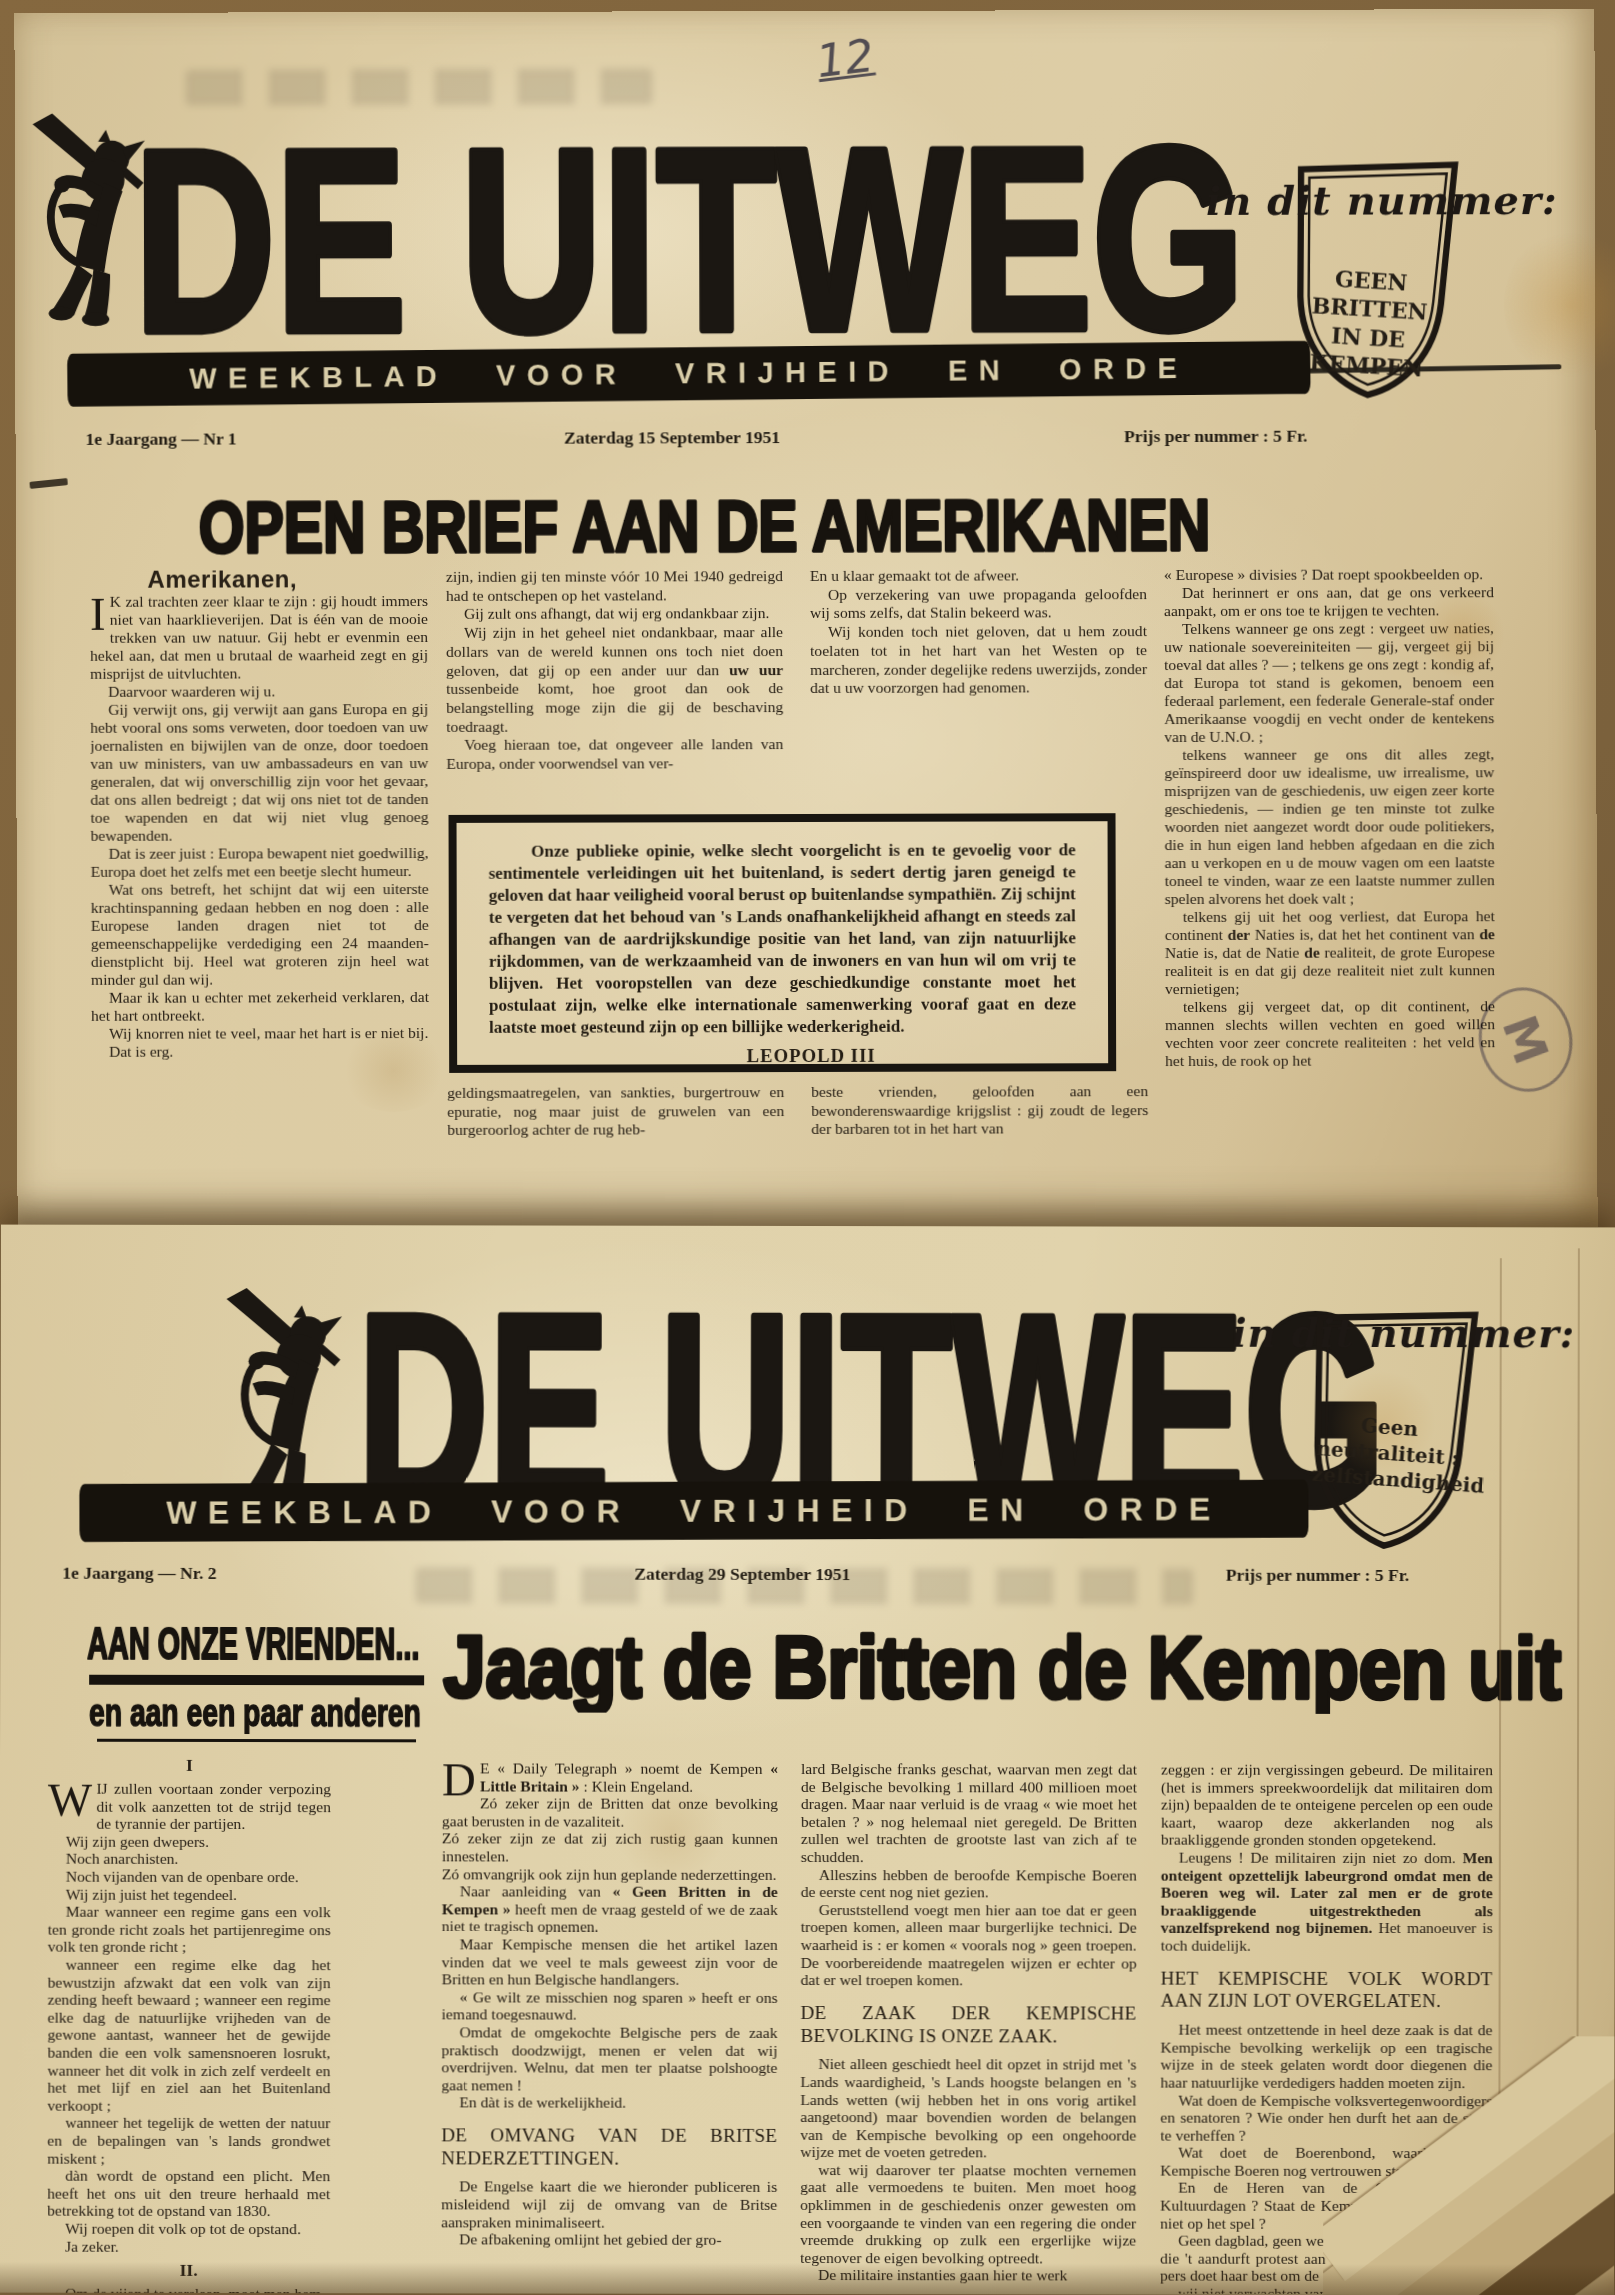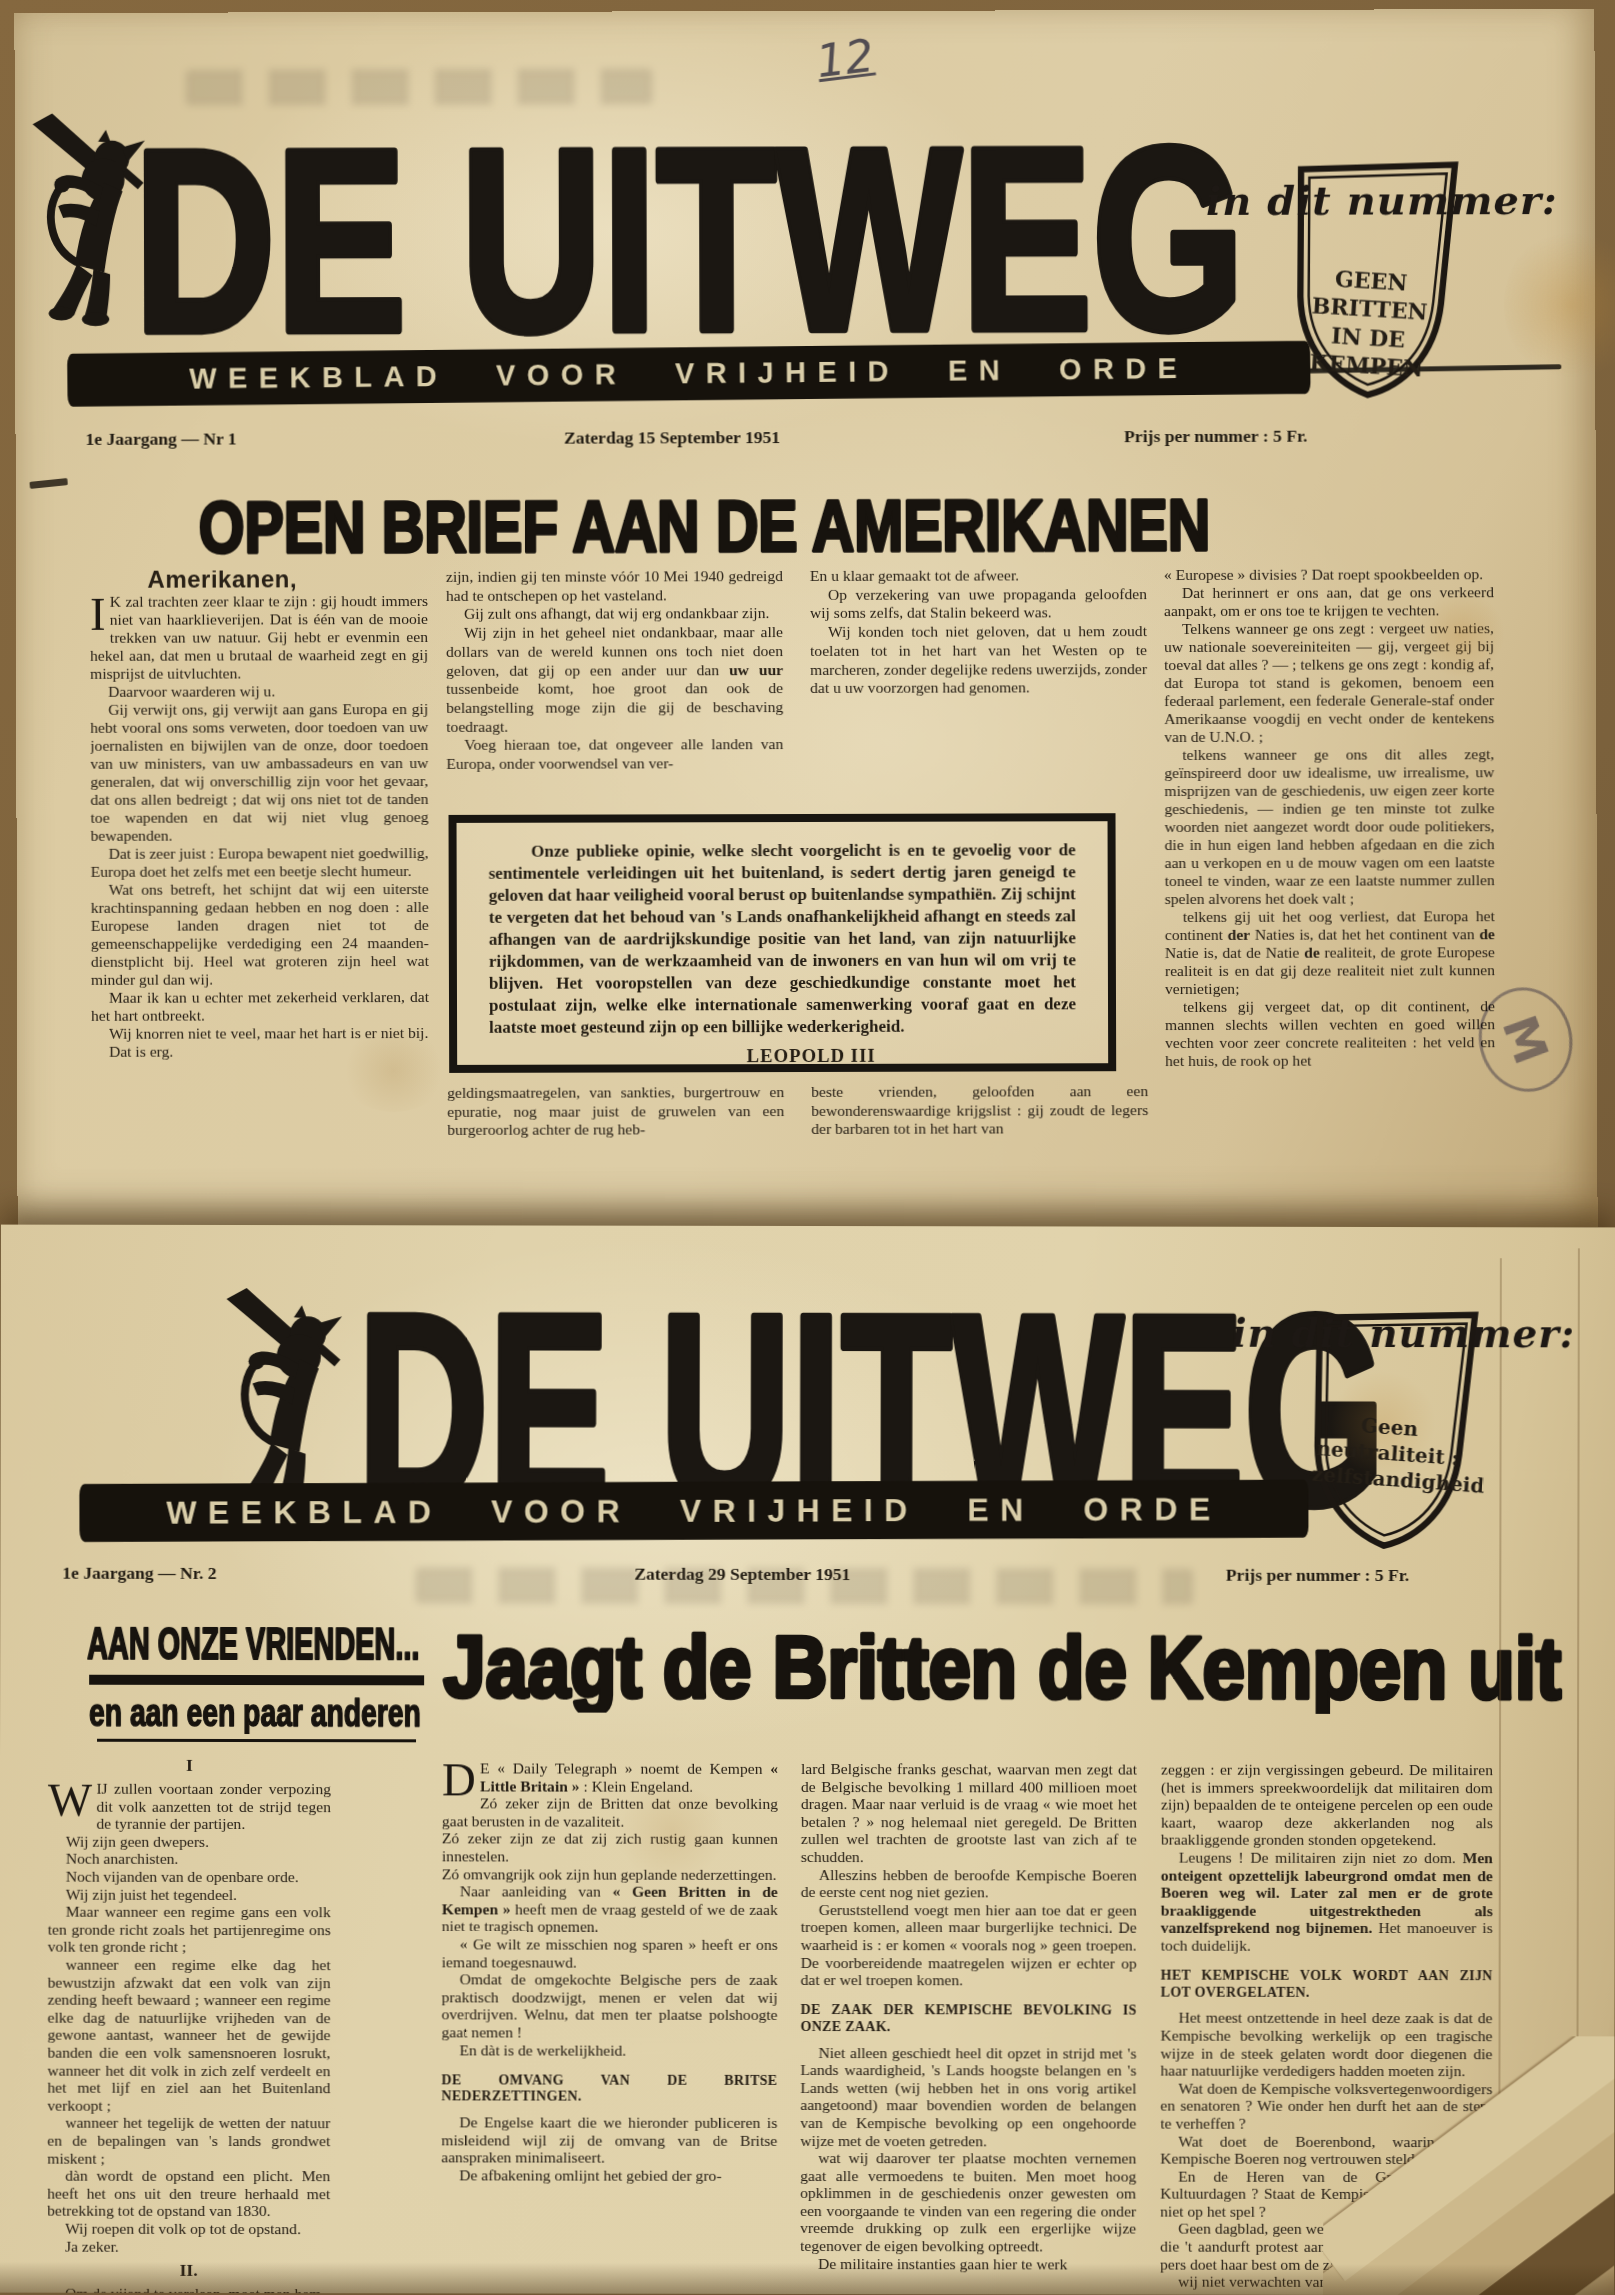--- a/index.html
+++ b/index.html
@@ -41,21 +41,21 @@
   
   .col{position:absolute;text-align:justify;color:#282016;overflow:hidden;}
   .col p{margin:0;text-indent:1.15em;}
   .col p.noind{text-indent:0;}
   .col p b{font-weight:700;}
   .p1 .col{font-size:15.6px;line-height:18px;}
   .p1 .col.tight{line-height:18.7px;margin-left:9px;}
   .p2 .col{font-size:15.6px;line-height:17.6px;}
   p.col-heading{font-family:"Liberation Sans",sans-serif;font-weight:700;font-size:24px;letter-spacing:0.5px;
     text-indent:2.4em !important;margin-bottom:4.2px !important;}
-  p.subhead{font-weight:700;text-indent:0 !important;margin:13.5px 0 8.3px !important;line-height:1.18;font-size:14px;letter-spacing:0.3px;}
+  p.subhead{font-weight:400;text-indent:0 !important;margin:13.5px 0 8.3px !important;line-height:1.18;font-size:19px;letter-spacing:0.3px;}
   p.section-mark{text-align:center;text-indent:0 !important;font-weight:700;font-size:17.6px;margin:7.3px 0 5.2px !important;}
   .dc::first-letter{float:left;font-size:3.0em;line-height:.82;padding:.03em .09em 0 0;color:#1d1812;}
 
   
   .qbox{position:absolute;border:8.3px solid #181510;padding:17.6px 32px 8.3px;box-sizing:border-box;
     font-family:"Liberation Serif",serif;font-weight:700;color:#241d13;
     font-size:17px;line-height:22px;text-align:justify;overflow:hidden;background:rgba(234,223,192,.25);}
   .qbox .qtext{text-indent:2.5em;}
   .qbox .qsig{text-align:center;transform:translateX(28.5px);margin-top:7.3px;font-size:18.7px;letter-spacing:1px;}
 
@@ -273,20 +273,21 @@
       <p>Ja zeker.</p>
       <p class="section-mark">II.</p>
       <p>Om de vijand te verslaan, moet men hem</p>
     </div>
   <div class="col" style="left:442px;top:534px;width:336px;height:533px;">
       <p class="dc noind">DE « Daily Telegraph » noemt de Kempen <b>« Little Britain »</b> : Klein Engeland.</p>
       <p class="noind">Zó zeker zijn de Britten dat onze bevolking gaat berusten in de vazaliteit.</p>
       <p class="noind">Zó zeker zijn ze dat zij zich rustig gaan kunnen innestelen.</p>
       <p class="noind">Zó omvangrijk ook zijn hun geplande nederzettingen.</p>
       <p>Naar aanleiding van <b>« Geen Britten in de Kempen »</b> heeft men de vraag gesteld of we de zaak niet te tragisch opnemen.</p>
+      <p>Maar Kempische mensen die het artikel lazen vinden dat we veel te mals geweest zijn voor de Britten en hun Belgische handlangers.</p>
       <p>« Ge wilt ze misschien nog sparen » heeft er ons iemand toegesnauwd.</p>
       <p>Omdat de omgekochte Belgische pers de zaak praktisch doodzwijgt, menen er velen dat wij overdrijven. Welnu, dat men ter plaatse polshoogte gaat nemen !</p>
       <p>En dàt is de werkelijkheid.</p>
       <p class="subhead">DE OMVANG VAN DE BRITSE NEDERZETTINGEN.</p>
       <p>De Engelse kaart die we hieronder publiceren is misleidend wijl zij de omvang van de Britse aanspraken minimaliseert.</p>
       <p>De afbakening omlijnt het gebied der gro-</p>
     </div>
   <div class="col" style="left:801px;top:534px;width:336px;height:533px;">
       <p class="noind">lard Belgische franks geschat, waarvan men zegt dat de Belgische bevolking 1 millard 400 millioen moet dragen. Maar naar verluid is de vraag « wie moet het betalen ? » nog helemaal niet geregeld. De Britten zullen wel trachten de grootste last van zich af te schudden.</p>
       <p>Alleszins hebben de beroofde Kempische Boeren de eerste cent nog niet gezien.</p>

